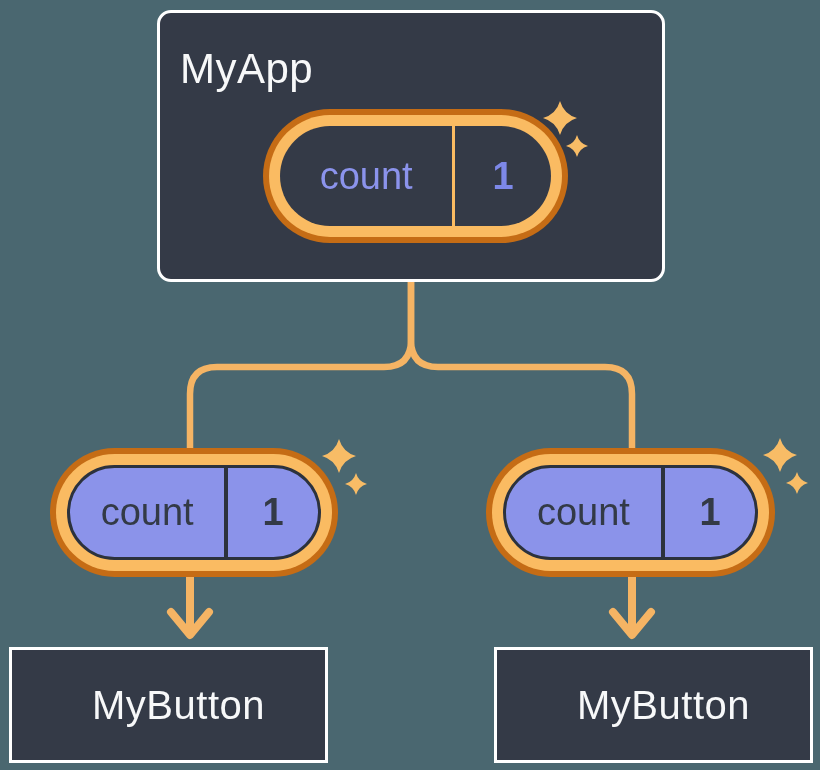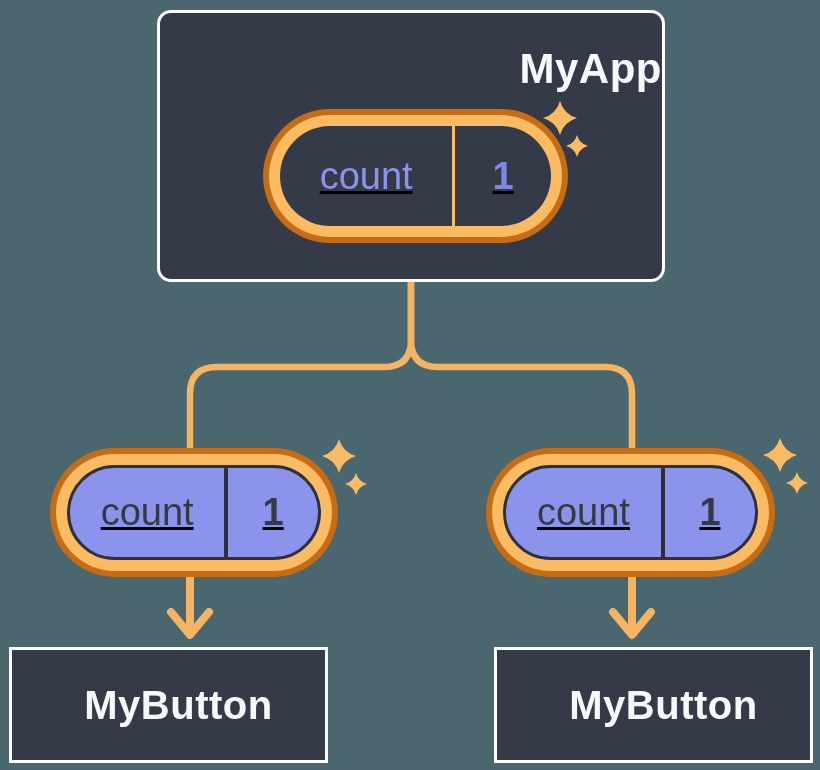--- a/index.html
+++ b/index.html
@@ -34,22 +34,22 @@
     position: absolute;
     background: var(--node-bg);
     border: 3px solid var(--node-border);
     border-radius: 14px;
     box-sizing: border-box;
     z-index: 2;
   }
   .node-title {
     color: var(--node-text);
     font-size: 42px;
-    font-weight: 700;
-    text-align: right;
+    font-weight: 400;
+    text-align: left;
     letter-spacing: 0.5px;
     padding-left: 20px;
   }
   .app-box { left: 157px; top: 10px; width: 508px; height: 272px; }
   .app-box .node-title { margin-top: 32px; }
   .button-box {
     display: flex; align-items: center; justify-content: center;
     border-radius: 0;
   }
   .button-box .node-title { font-size: 40px; margin: 0; }
@@ -71,21 +71,20 @@
     padding: 11px;
     box-sizing: border-box;
   }
   .pill-core {
     height: 100%;
     border-radius: 999px;
     display: flex;
     align-items: stretch;
     overflow: hidden;
     box-sizing: border-box;
-    text-decoration: underline;
   }
   .pill-core.dark { background: var(--node-bg); }
   .pill-core.purple {
     background: var(--purple-fill);
     border: 3px solid var(--ink-dark);
   }
   .pill-name, .pill-value {
     display: flex; align-items: center; justify-content: center;
     font-size: 38px;
   }

